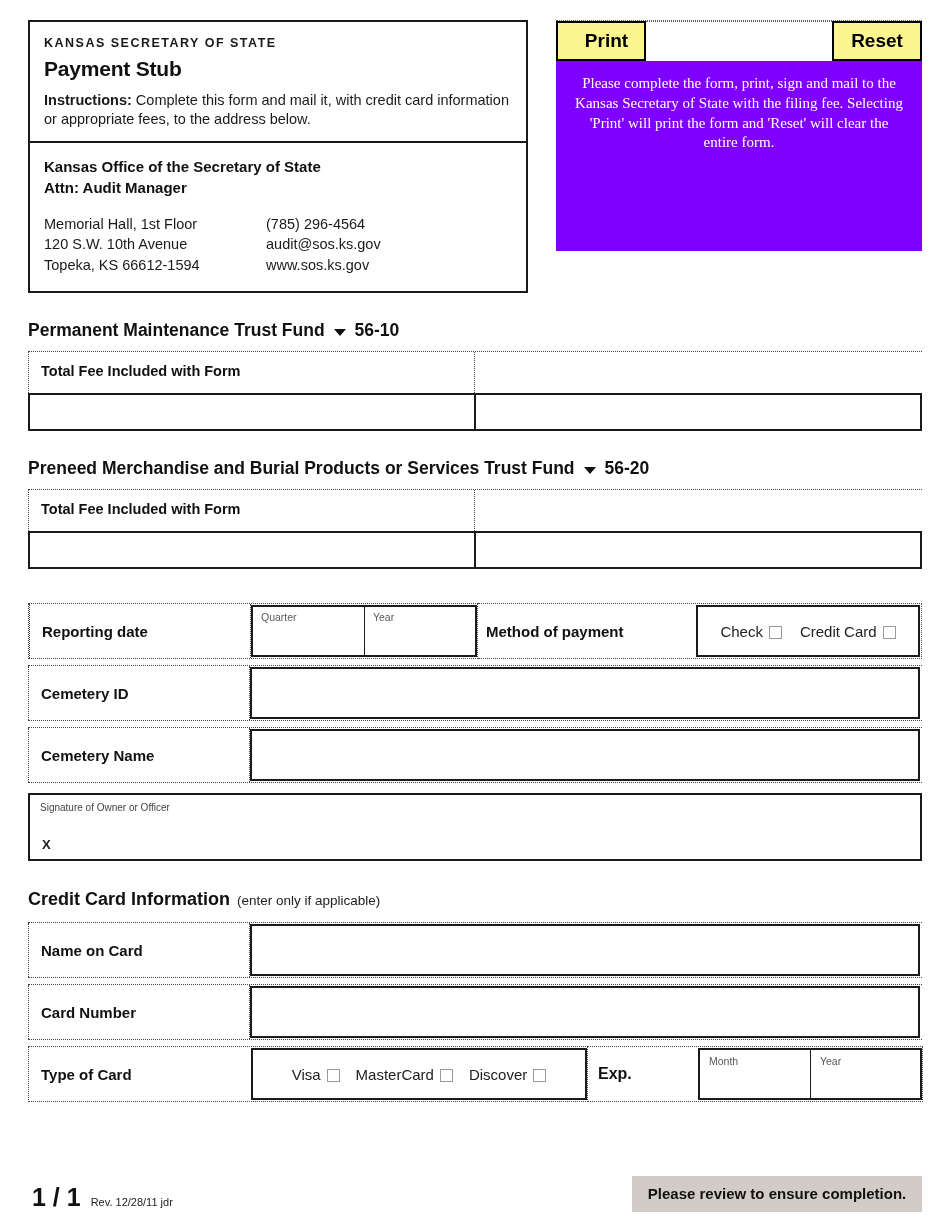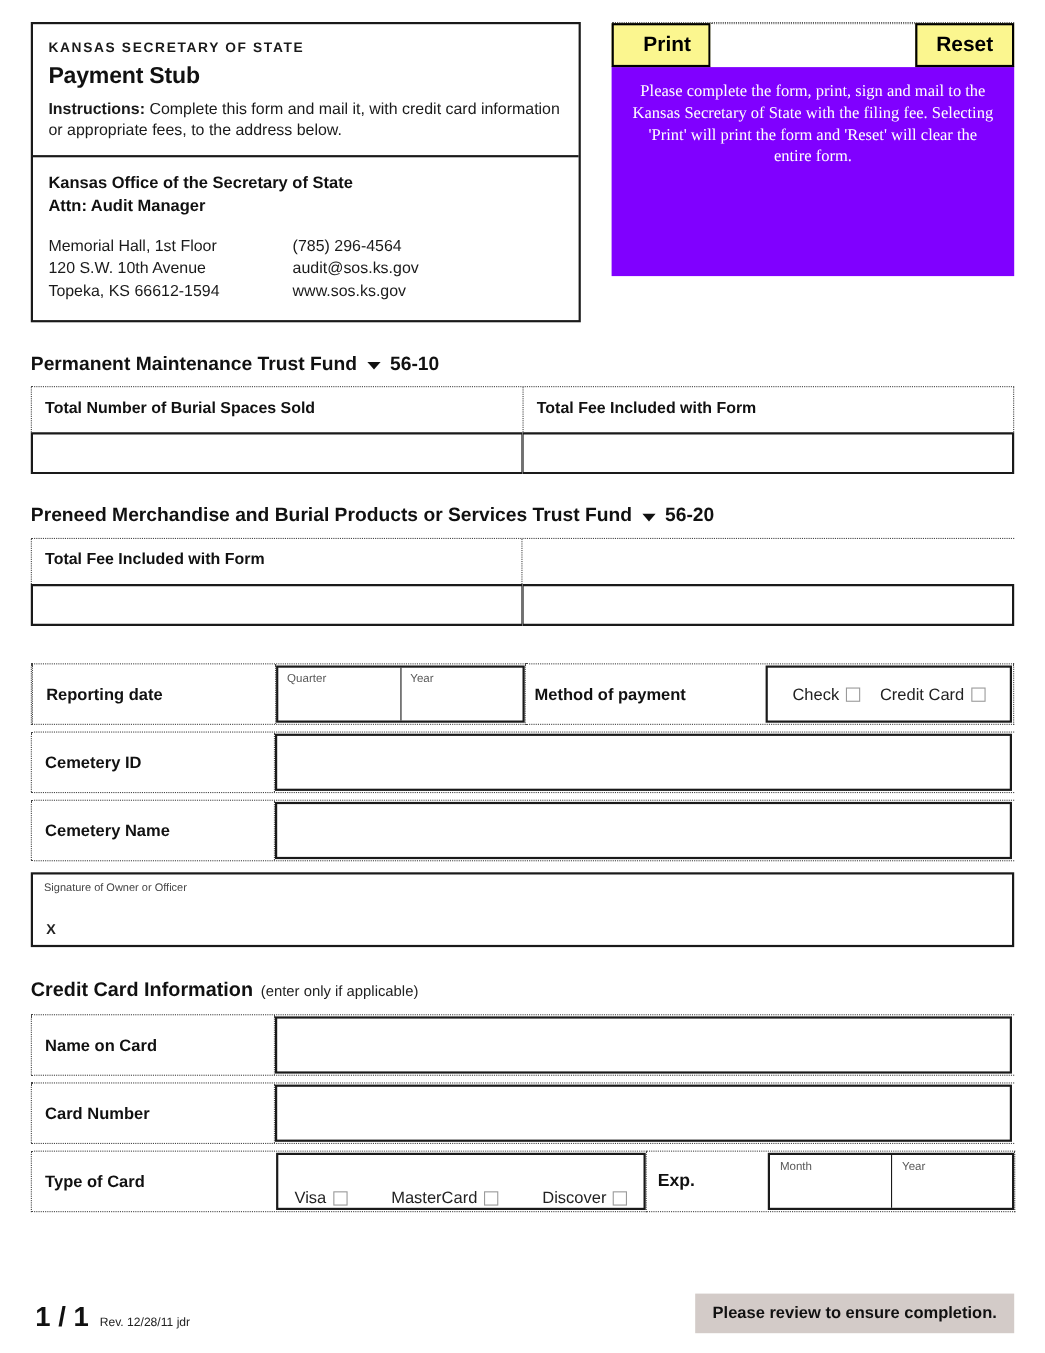--- a/index.html
+++ b/index.html
@@ -347,23 +347,23 @@
     border-right: 1px dotted #444;
     flex: 1;
     box-sizing: border-box;
   }
   .card-types {
     align-self: center;
     border: 2px solid #1a1a1a;
     height: 52px;
     box-sizing: border-box;
     display: flex;
-    align-items: flex-end;
+    align-items: center;
     justify-content: center;
-    gap: 40px;
+    gap: 16px;
     width: 336px;
     font-size: 15px;
     color: #222;
   }
   .exp-label {
     display: flex;
     align-items: center;
     font-size: 16px;
     font-weight: bold;
     color: #111;
@@ -455,21 +455,20 @@
     </div>
   </div>
 
   <div class="section-title">
     <span>Permanent Maintenance Trust Fund</span>
     <span class="tri"></span>
     <span>56-10</span>
   </div>
   <div class="fund-table">
     <div class="fund-head">
-      <div class="fund-head-cell c1">Total Number of Burial Spaces Sold</div>
       <div class="fund-head-cell c2">Total Fee Included with Form</div>
     </div>
     <div class="fund-inputs">
       <div class="fund-input c1"></div>
       <div class="fund-input c2"></div>
     </div>
   </div>
 
   <div class="section-title">
     <span>Preneed Merchandise and Burial Products or Services Trust Fund</span>

